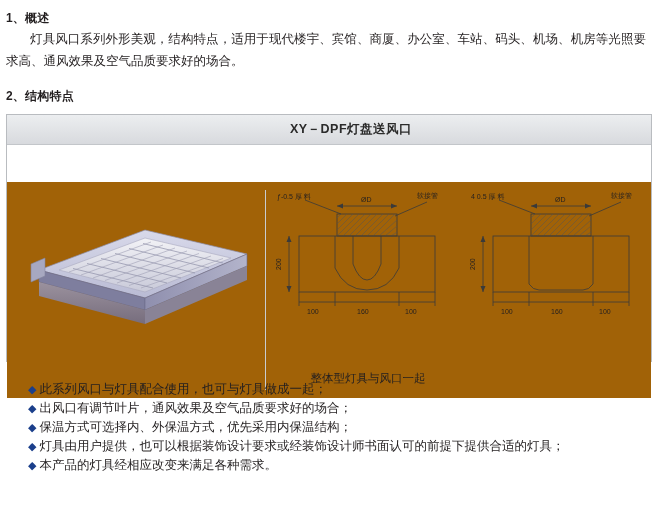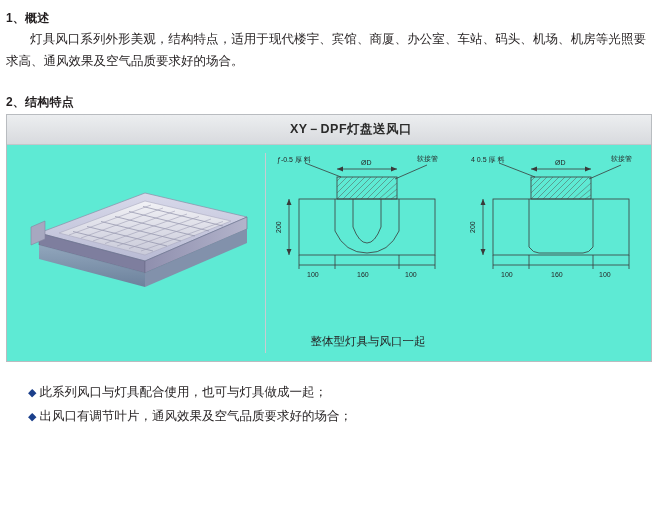--- a/index.html
+++ b/index.html
@@ -37,21 +37,21 @@
     left: 6px;
     top: 28px;
     width: 640px;
     font-size: 12.5px;
     line-height: 22px;
     color: #231f20;
     text-align: justify;
   }
   .body-text .indent { display: inline-block; width: 24px; }
 
-  #sec2-heading { position: absolute; left: 6px; top: 94px; }
+  #sec2-heading { position: absolute; left: 6px; top: 88px; }
 
   
   .figure-box {
     position: absolute;
     left: 6px;
     top: 114px;
     width: 646px;
     height: 248px;
     border: 1px solid #b9bcc0;
     background: #ffffff;
@@ -67,21 +67,22 @@
   .figure-title {
     font-size: 12.5px;
     font-weight: bold;
     color: #2b2b2b;
     letter-spacing: 0.5px;
     margin-left: 44px;
   }
   .figure-body {
     position: relative;
     height: 216px;
-    background: #5eead4;
+    background: #a16207;
+    margin-top: 37px;
   }
 
   
   .vsep {
     position: absolute;
     left: 258px;
     top: 8px;
     width: 1px;
     height: 200px;
     background: #c9ccd0;
@@ -118,21 +119,21 @@
 
   
   .bullets {
     position: absolute;
     left: 28px;
     top: 380px;
     width: 620px;
   }
   .bullet-row {
     font-size: 12.5px;
-    line-height: 24px;
+    line-height: 19px;
     color: #231f20;
     white-space: nowrap;
   }
   .bullet-mark {
     color: #1b3f8b;
     font-size: 11px;
     margin-right: 3px;
   }
   .bullet-text { color: #231f20; }
 </style>
@@ -327,15 +328,24 @@
     </div>
   </div>
 
   <div class="bullets">
     <div class="bullet-row">
       <span class="bullet-mark">◆</span><span class="bullet-text">此系列风口与灯具配合使用，也可与灯具做成一起；</span>
     </div>
     <div class="bullet-row">
       <span class="bullet-mark">◆</span><span class="bullet-text">出风口有调节叶片，通风效果及空气品质要求好的场合；</span>
     </div>
+    <div class="bullet-row">
+      <span class="bullet-mark">◆</span><span class="bullet-text">保温方式可选择内、外保温方式，优先采用内保温结构；</span>
+    </div>
+    <div class="bullet-row">
+      <span class="bullet-mark">◆</span><span class="bullet-text">灯具由用户提供，也可以根据装饰设计要求或经装饰设计师书面认可的前提下提供合适的灯具；</span>
+    </div>
+    <div class="bullet-row">
+      <span class="bullet-mark">◆</span><span class="bullet-text">本产品的灯具经相应改变来满足各种需求。</span>
+    </div>
   </div>
 
 </div>
 
 </body></html>

